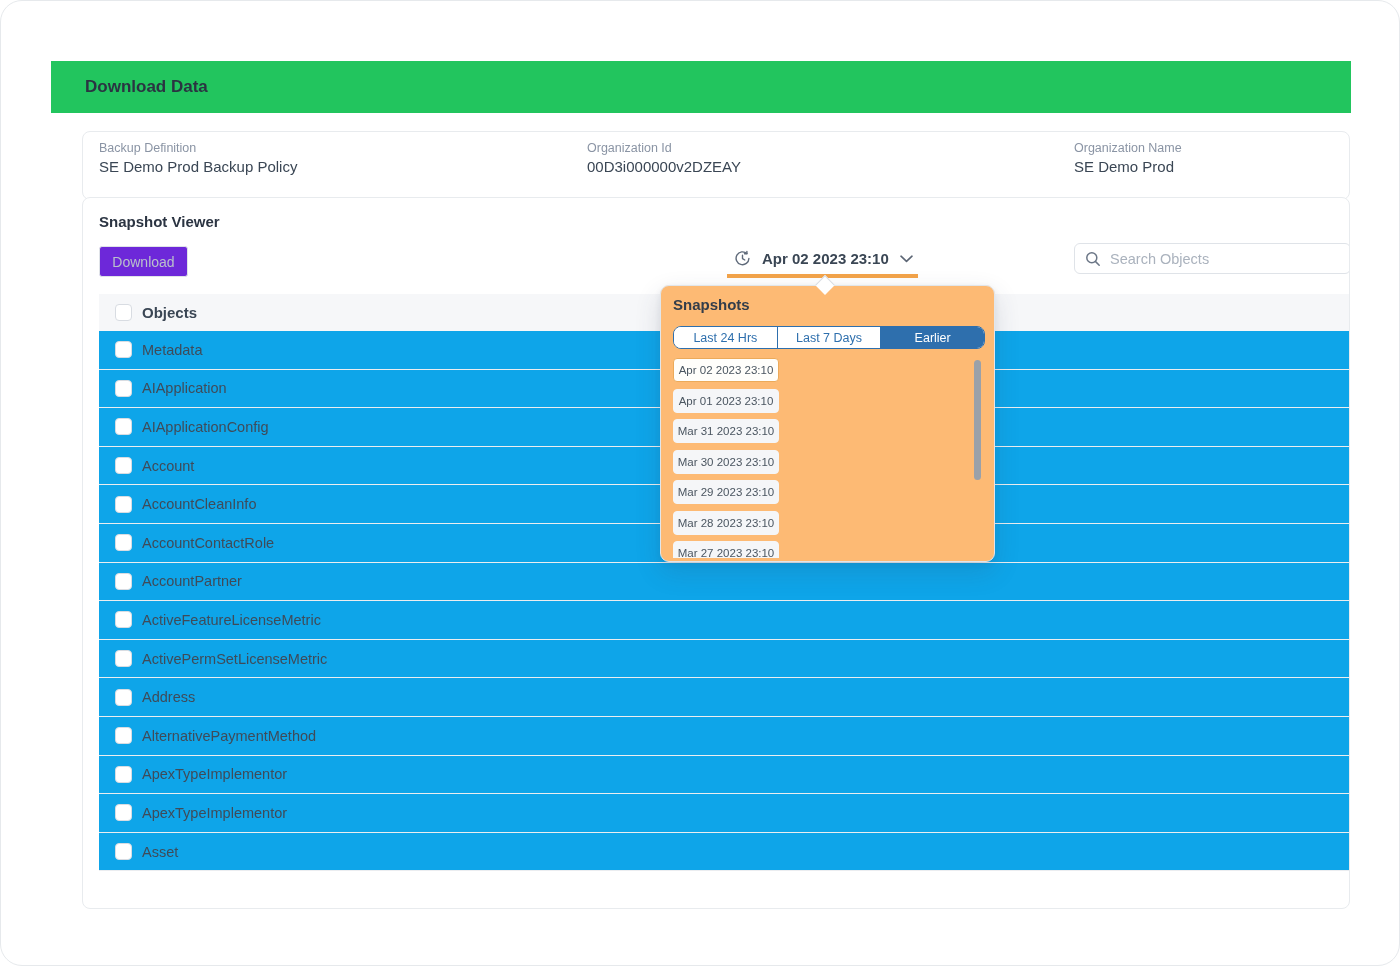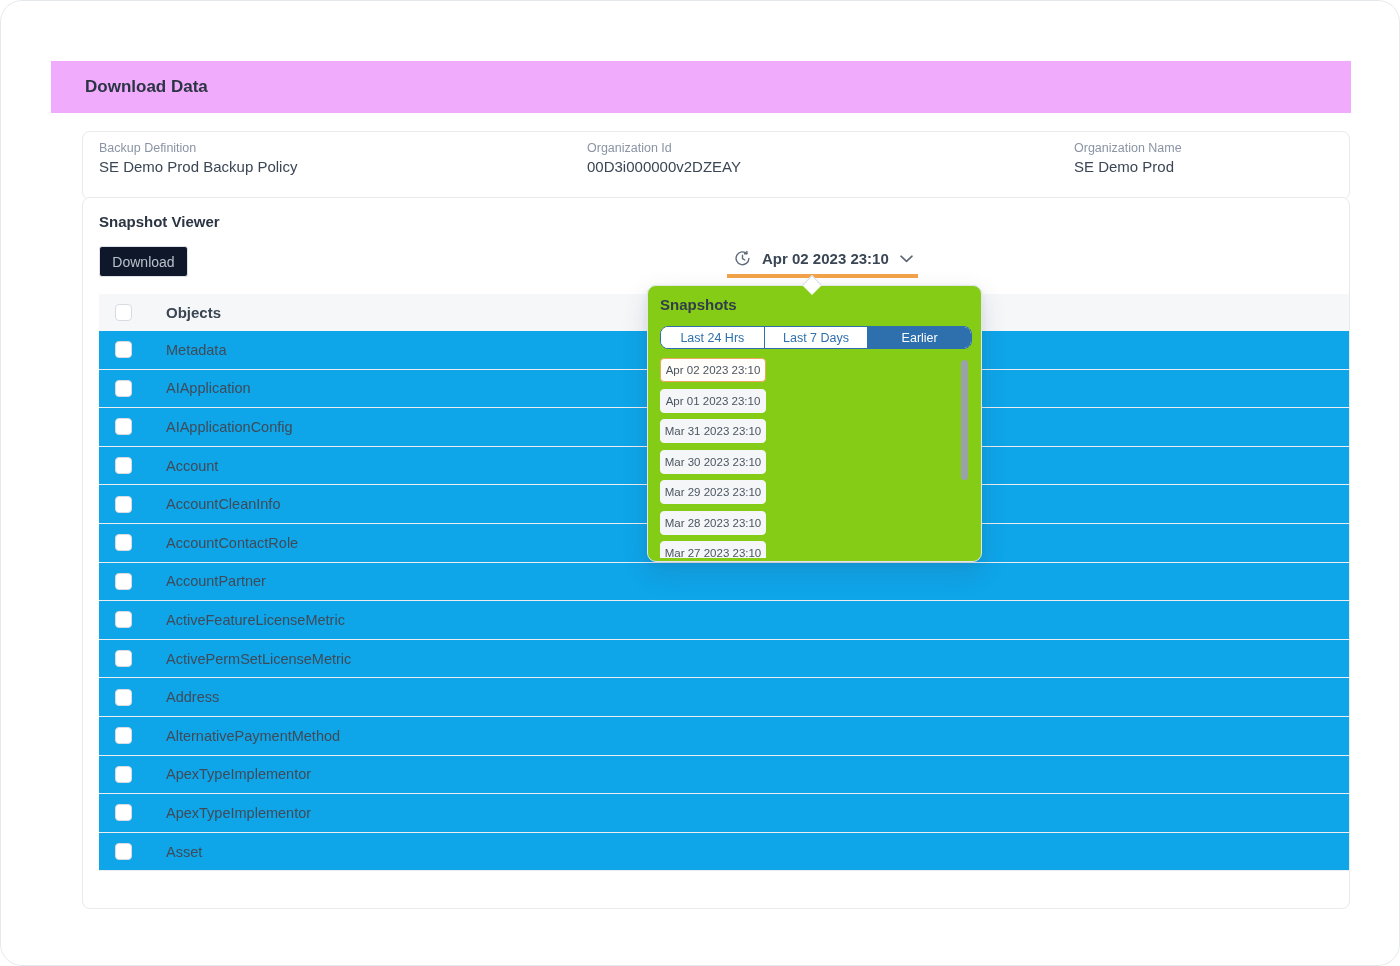--- a/index.html
+++ b/index.html
@@ -1,55 +1,55 @@
 <!DOCTYPE html>
 <html style="--accent-blue: #2e6fad; --accent-orange: #f3a44a;"><head>
 <meta charset="utf-8">
 <style>
   * { margin:0; padding:0; box-sizing:border-box; }
   html,body { width:1400px; height:966px; background:#fff; font-family:"Liberation Sans","DejaVu Sans",sans-serif; color:#3e4b5b; overflow:hidden; }
   .frame { position:absolute; inset:0; width:1400px; height:966px; border:1px solid #e6e9ec; border-radius:22px; background:#fff; }
 
   
-  .page-header { position:absolute; left:50px; top:60px; width:1300px; height:52px; background:#f0abfc; display:flex; align-items:center; }
+  .page-header { position:absolute; left:50px; top:60px; width:1300px; height:52px; background:#22c55e; display:flex; align-items:center; }
   .page-title { margin-left:34px; font-size:17px; font-weight:600; color:#2b3442; }
 
   
   .info-card { position:absolute; left:81px; top:130px; width:1268px; height:69px; background:#fff; border:1px solid #e8ebee; border-radius:8px; }
   .info-field { position:absolute; top:9px; display:flex; flex-direction:column; gap:3px; }
   .info-field:nth-of-type(1){ left:16px; }
   .info-field:nth-of-type(2){ left:504px; }
   .info-field:nth-of-type(3){ left:991px; }
   .info-label { font-size:12.5px; color:#8a94a4; }
   .info-value { font-size:15px; color:#3a4654; }
 
   
   .sv-card { position:absolute; left:81px; top:196px; width:1268px; height:712px; background:#fff; border:1px solid #e8ebee; border-radius:8px; overflow:hidden;padding-left:15px; }
   .sv-title { position:absolute; left:16px; top:15px; font-size:15px; font-weight:600; color:#2b3442; }
 
-  .download-btn { position:absolute; left:16px; top:48px; width:89px; height:31px; background:#0f172a; border:1px solid #dfe3e8; border-radius:3px; font-size:14px; color:#bac1cb; display:flex; align-items:center; justify-content:center; cursor:default; }
+  .download-btn { position:absolute; left:16px; top:48px; width:89px; height:31px; background:#6d28d9; border:1px solid #dfe3e8; border-radius:3px; font-size:14px; color:#bac1cb; display:flex; align-items:center; justify-content:center; cursor:default; }
 
   .date-picker { position:absolute; left:644px; top:45px; width:191px; height:35px; display:flex; align-items:center; gap:11px; padding:0 6px 4px 7px; cursor:pointer; }
   .date-picker .dp-label { font-size:15px; font-weight:600; color:#3a4654; white-space:nowrap; }
   .dp-underline { position:absolute; left:0; bottom:0; width:191px; height:4px; background:var(--accent-orange,#f3a44a); }
 
   .search-box { position:absolute; left:991px; top:45px; width:277px; height:31px; border:1px solid #dfe3e8; border-radius:6px; background:#fff; display:flex; align-items:center; padding:0 10px; gap:9px; }
   .search-box input { border:none; outline:none; flex:1; font-size:14.5px; font-family:inherit; color:#3a4654; background:transparent; }
   .search-box input::placeholder { color:#aab2bd; }
 
   
   .obj-table { position:absolute; left:16px; right:0; top:96px; }
   .tbl-head { height:37px; background:#f6f7f9; display:flex; align-items:center; }
   .tbl-head .row-label { font-weight:700; font-size:15px; color:#3a4654; }
   .tbl-row { height:38.6px; display:flex; align-items:center; border-bottom:1px solid #ebedf0; background:#0ea5e9; }
   .cbx { width:17px; height:17px; border:1px solid #d8dce2; border-radius:4px; background:#fff; margin-left:16px; flex:0 0 auto; cursor:pointer; }
-  .row-label { margin-left:34px; font-size:14.5px; color:#3f4b59; }
-
-  
-  .popup { position:absolute; left:564px; top:87px; width:335px; height:277px; background:#84cc16; border:1px solid #e2e6ea; border-radius:9px; box-shadow:0 10px 26px rgba(55,65,85,.16), 0 2px 6px rgba(55,65,85,.08); z-index:5; }
+  .row-label { margin-left:10px; font-size:14.5px; color:#3f4b59; }
+
+  
+  .popup { position:absolute; left:577px; top:87px; width:335px; height:277px; background:#fdba74; border:1px solid #e2e6ea; border-radius:9px; box-shadow:0 10px 26px rgba(55,65,85,.16), 0 2px 6px rgba(55,65,85,.08); z-index:5; }
   .popup-caret { position:absolute; top:-8px; left:157px; width:14px; height:14px; background:#fff; border-left:1px solid #d8dce2; border-top:1px solid #d8dce2; transform:rotate(45deg); }
   .popup-title { position:absolute; left:12px; top:10px; font-size:15px; font-weight:600; color:#333d4a; }
   .tab-group { position:absolute; left:12px; top:40px; width:312px; height:23px; display:flex; border:1px solid var(--accent-blue,#2e6fad); border-radius:8px; overflow:hidden; background:#fff; }
   .tab { flex:1; display:flex; align-items:center; justify-content:center; font-size:12.5px; color:var(--accent-blue,#2e6fad); cursor:pointer; background:#fff; }
   .tab + .tab { border-left:1px solid var(--accent-blue,#2e6fad); }
   .tab.active { background:var(--accent-blue,#2e6fad); color:#fff; }
   .snap-list { position:absolute; left:12px; top:72px; width:300px; bottom:3px; overflow:hidden; }
   .snap-item { width:106px; height:24px; margin-bottom:6.5px; background:#f5f6f8; border:1px solid #f5f6f8; border-radius:4px; display:flex; align-items:center; justify-content:center; font-size:11.5px; color:#4a5560; cursor:pointer; white-space:nowrap; }
   .snap-item.selected { background:#fffefb; border:1px solid #ecaa5a; }
   .popup-scrollbar { position:absolute; right:13px; top:74px; width:7px; height:120px; background:#9aa1a9; border-radius:4px; cursor:pointer; }
@@ -95,20 +95,29 @@
       </span>
       <span class="dp-label">Apr 02 2023 23:10</span>
       <span>
         <svg width="13" height="8" viewBox="0 0 13 8" fill="none" stroke="#5b6574" stroke-width="1.6" stroke-linecap="round" stroke-linejoin="round">
           <path d="M1 1.2 L6.5 6.4 L12 1.2"></path>
         </svg>
       </span>
       <span class="dp-underline"></span>
     </div>
 
+    <div class="search-box">
+      <span>
+        <svg width="16" height="16" viewBox="0 0 16 16" fill="none" stroke="#6b7686" stroke-width="1.5" stroke-linecap="round">
+          <circle cx="6.8" cy="6.8" r="5"></circle>
+          <path d="M10.6 10.6 L14.2 14.2"></path>
+        </svg>
+      </span>
+      <input type="text" placeholder="Search Objects" style="">
+    </div>
 
     <div class="obj-table">
       <div class="tbl-head">
         <span class="cbx"></span>
         <span class="row-label">Objects</span>
       </div>
       <div class="tbl-row">
           <span class="cbx"></span>
           <span class="row-label">Metadata</span>
         </div>

